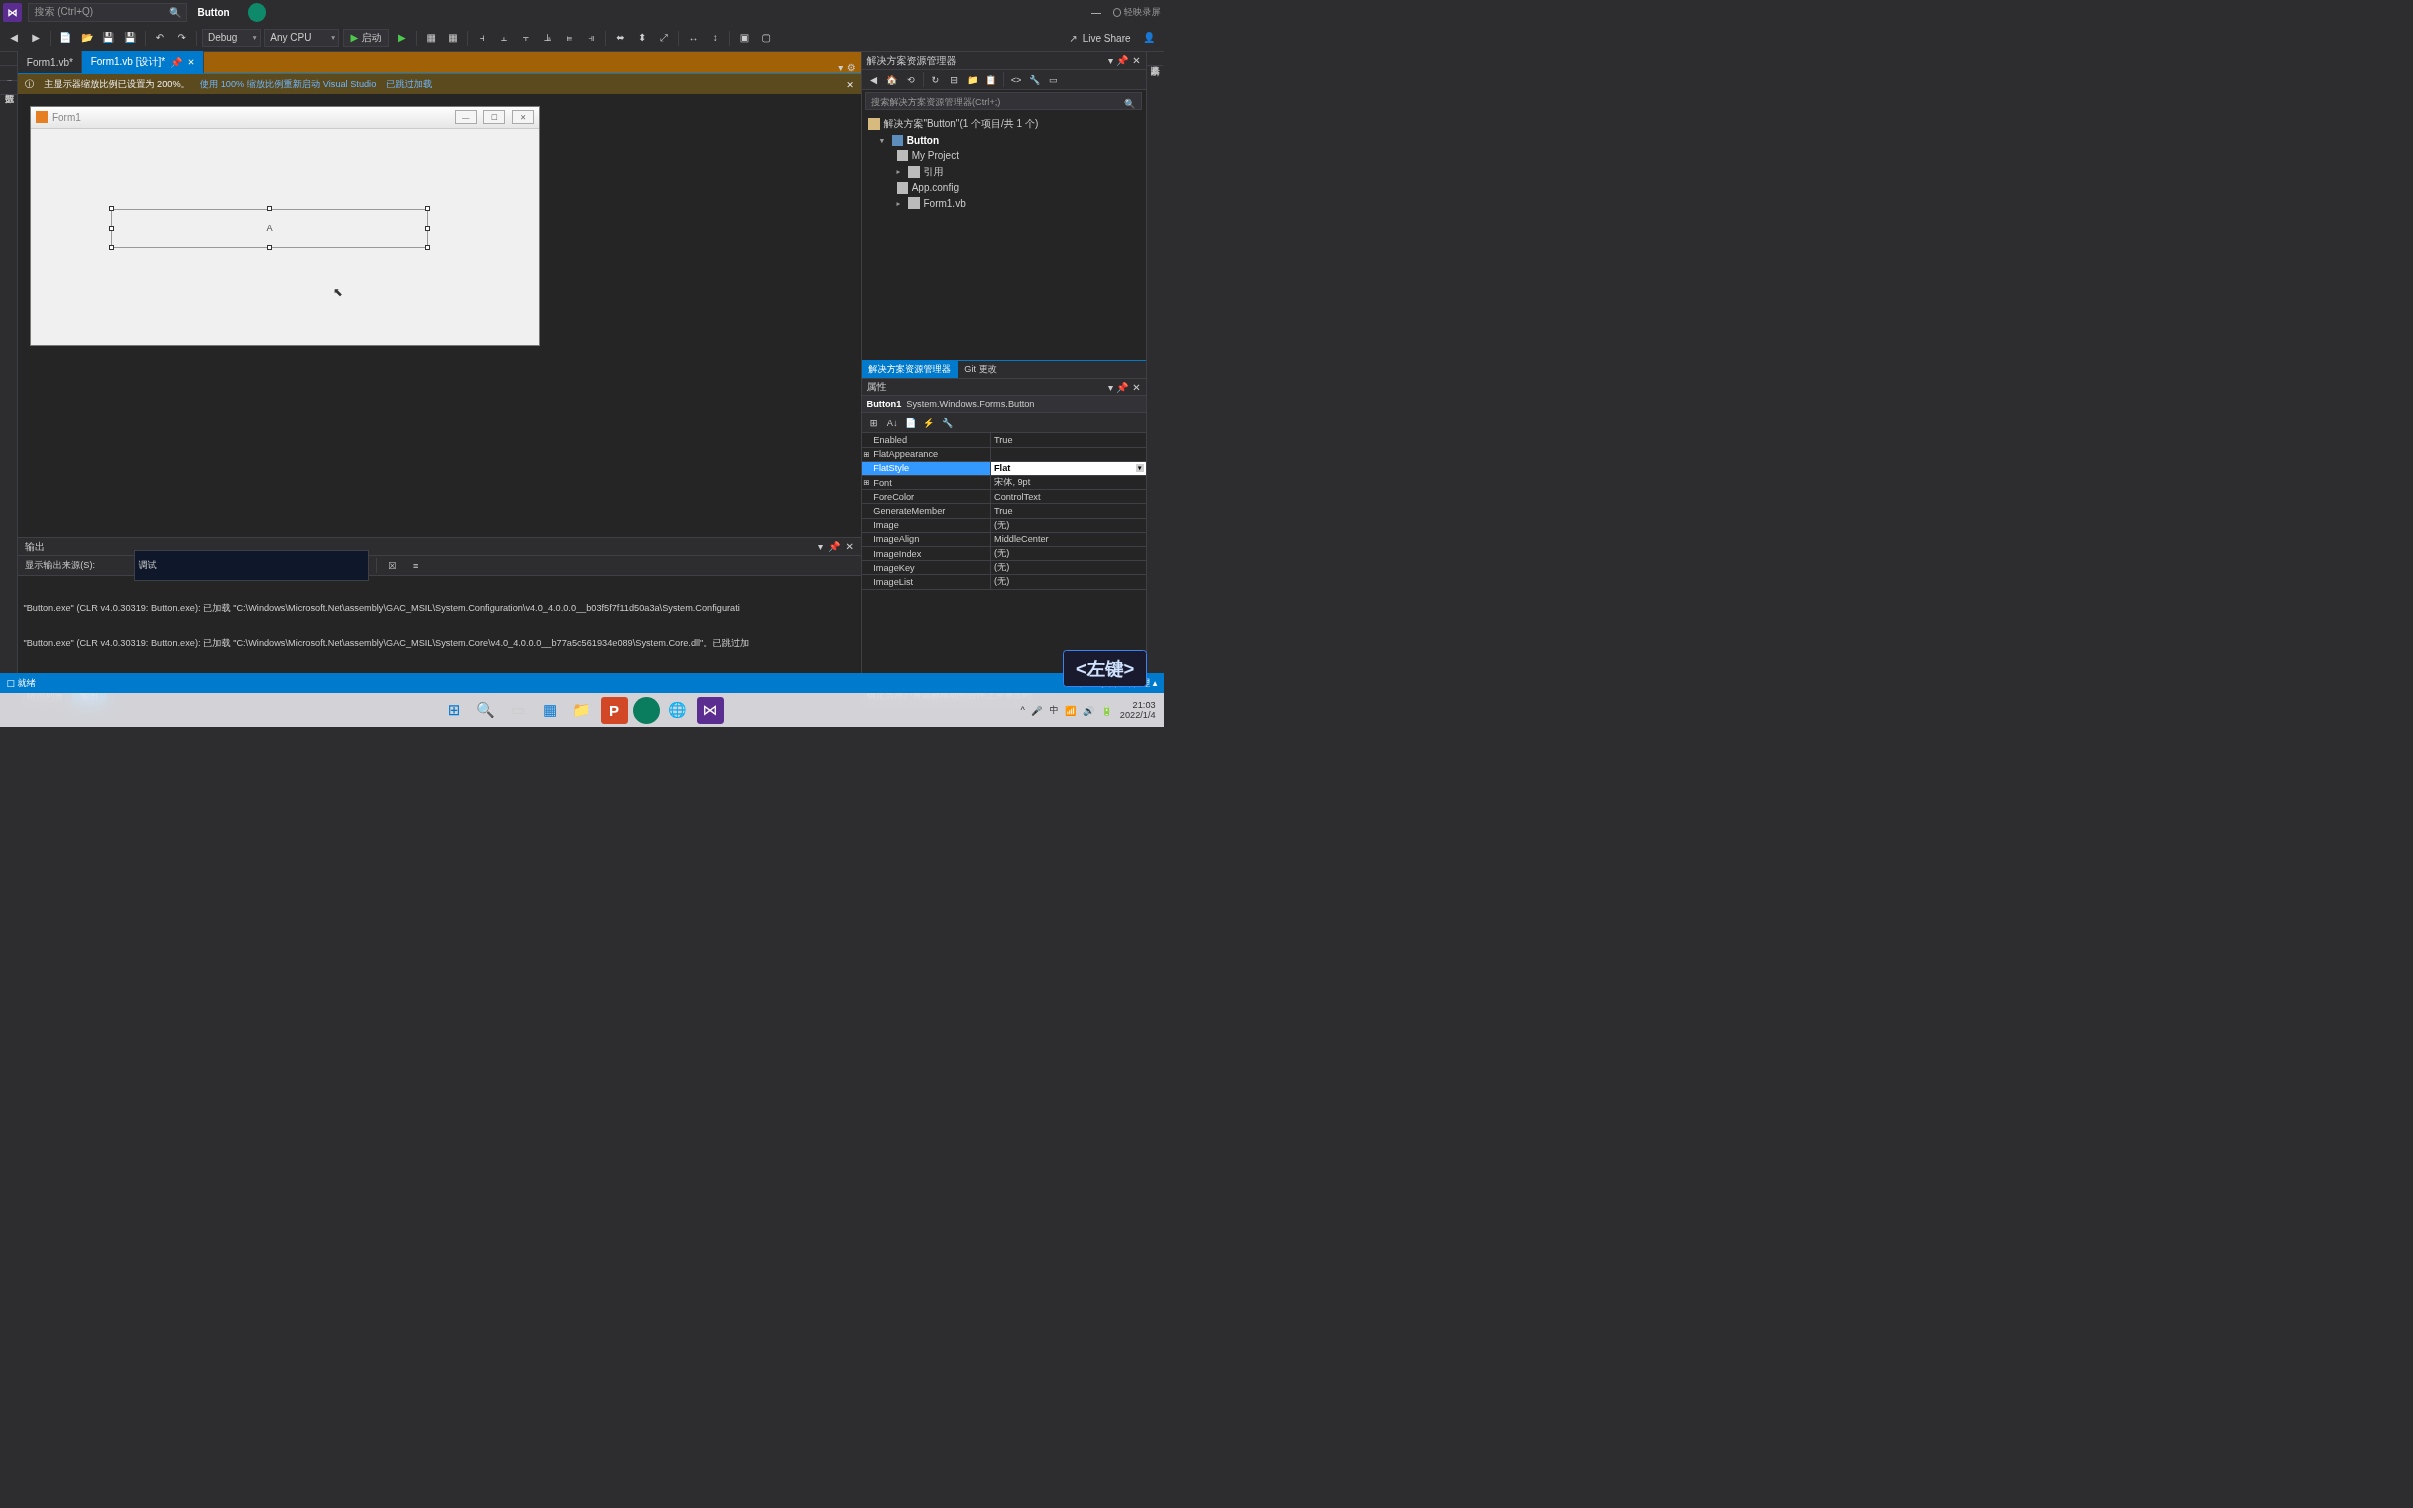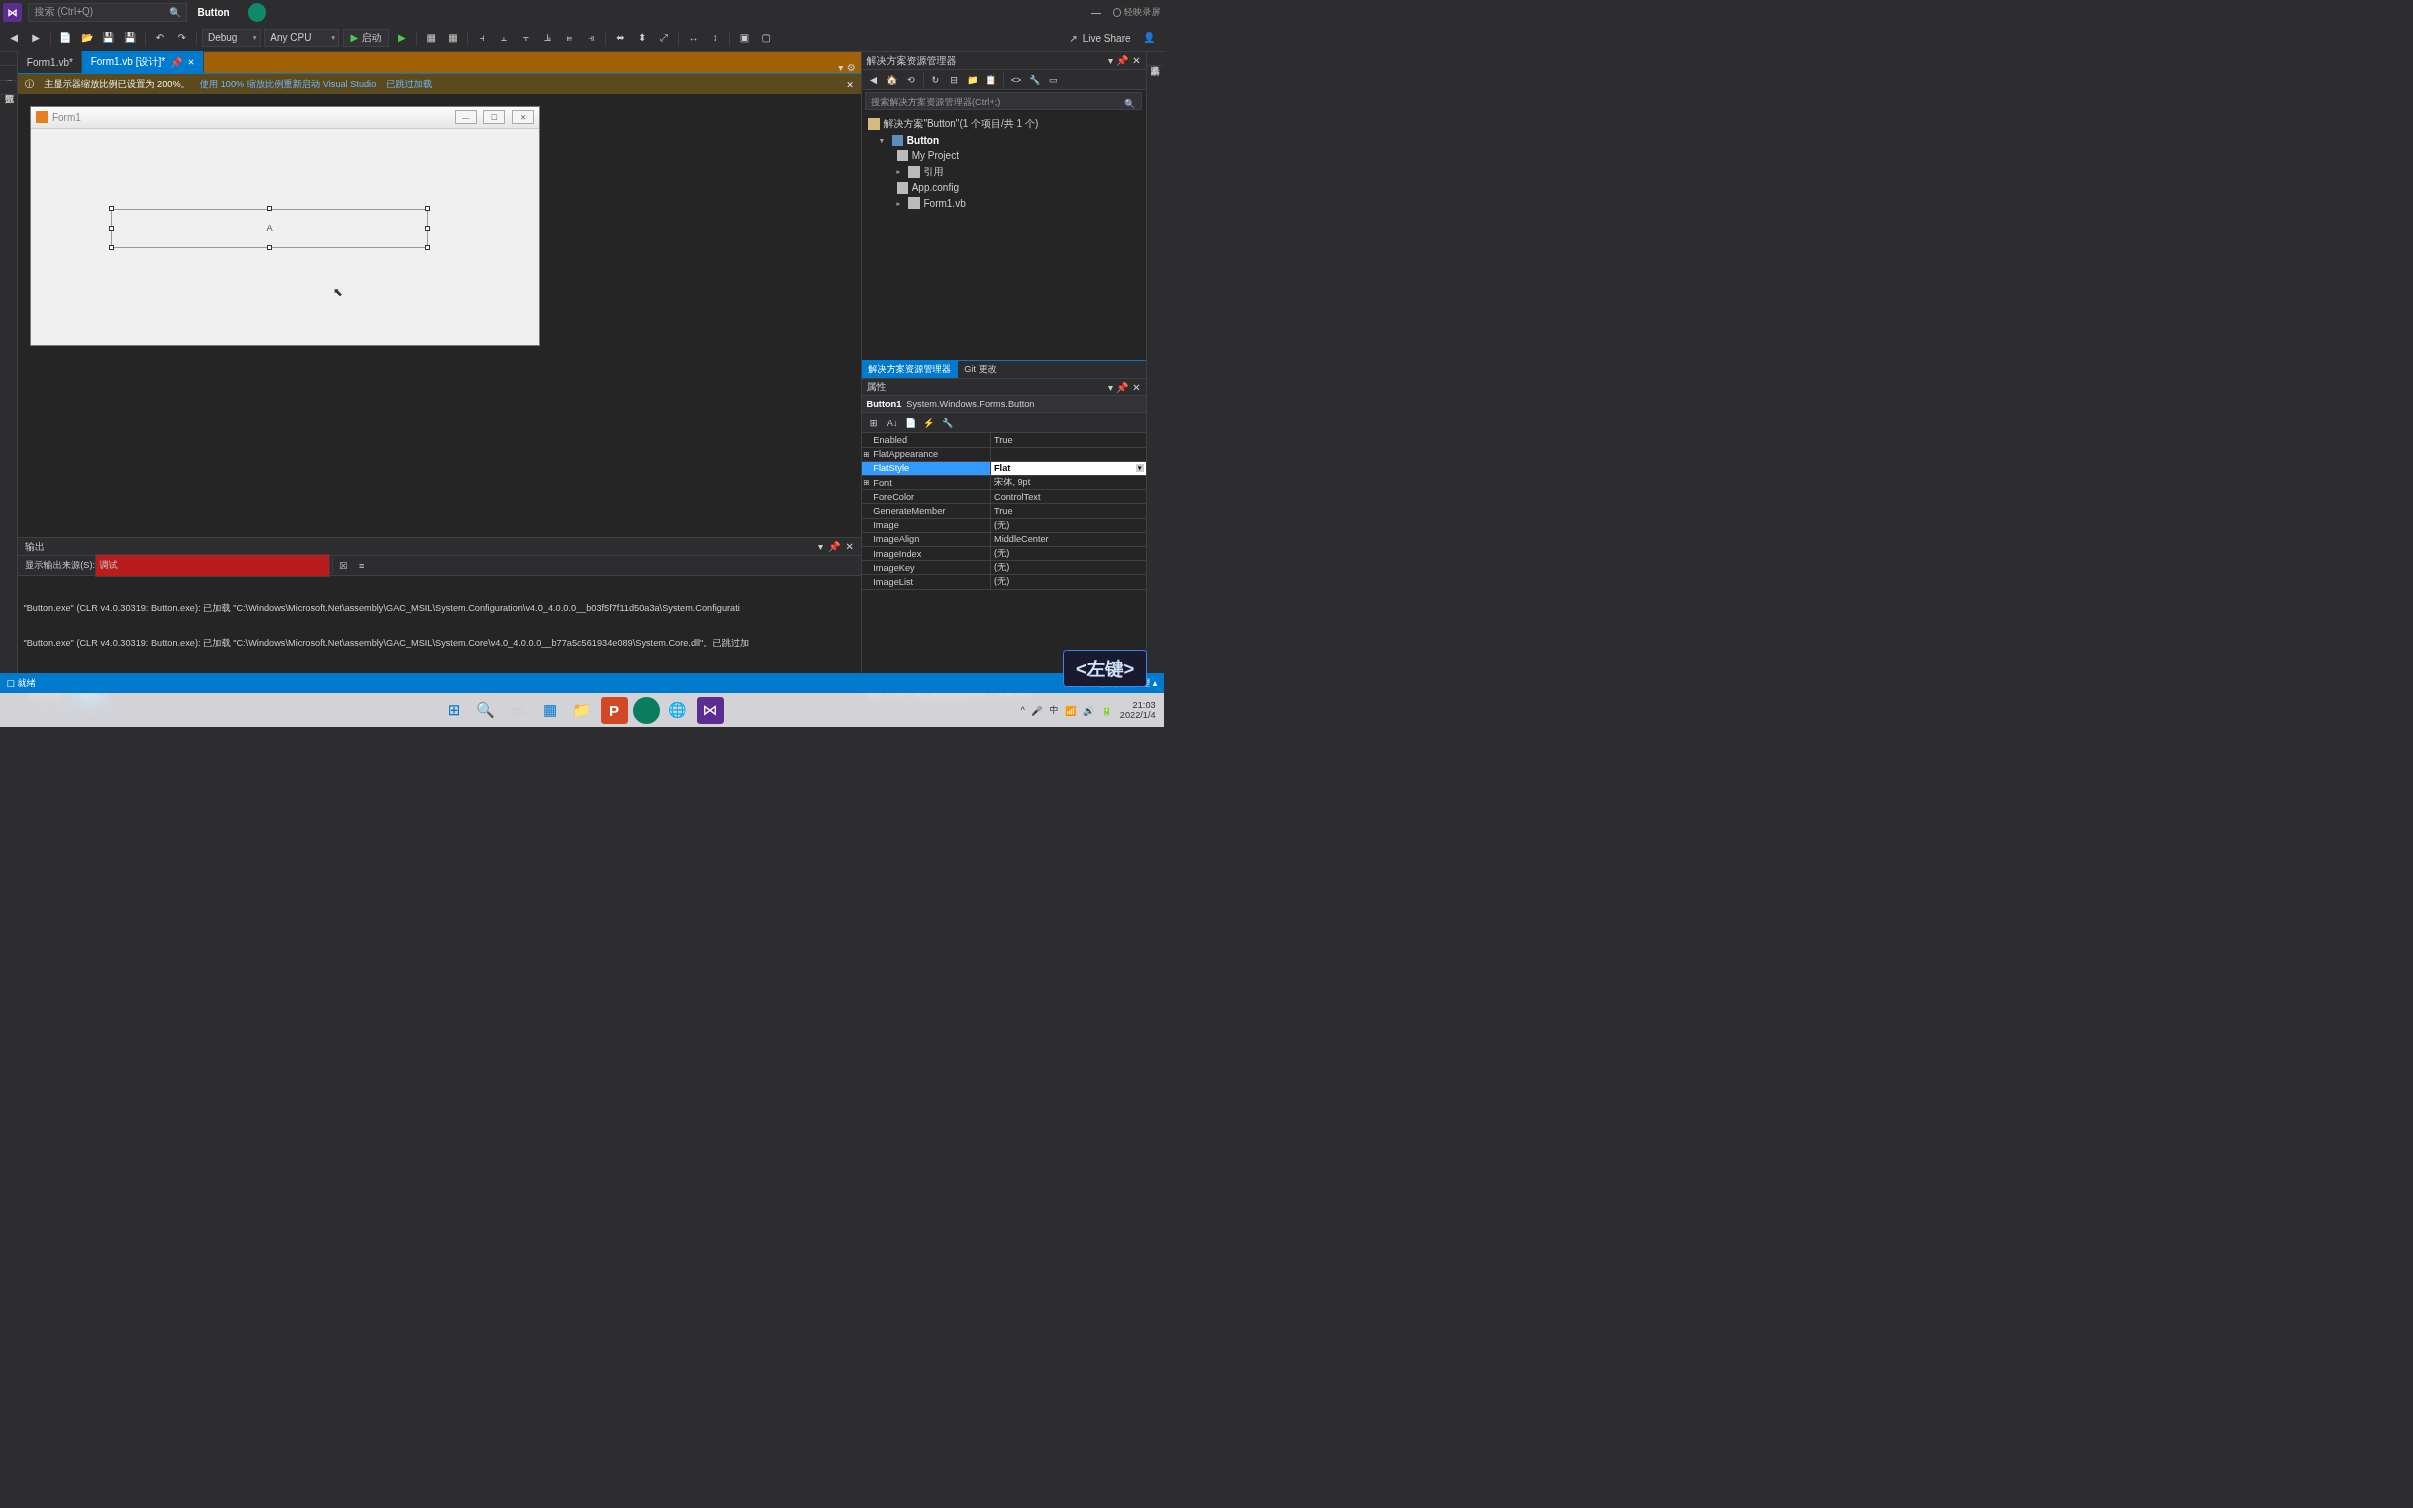--- a/index.html
+++ b/index.html
@@ -57,22 +57,22 @@
 .form-title .wbtns { margin-left: auto; display: flex; gap: 6.7px; }
 .form-title .wb { width: 22px; height: 13.4px; border: 0.8px solid #aaa; display: flex; align-items: center; justify-content: center; font-size: 7.5px; color: #666; background: #f5f5f5; }
 .form-body { position: relative; height: calc(100% - 22px); background: #f0f0f0; }
 .handle { position: absolute; width: 5px; height: 5px; background: #fff; border: 0.8px solid #333; }
 .btn-ctl { position: absolute; left: 80px; top: 80px; width: 317px; height: 39px; border: 0.8px solid #999; background: #f0f0f0; display: flex; align-items: center; justify-content: center; color: #444; font-size: 9.2px; }
 
 
 .output-panel { height: 168px; border-top: 0.8px solid #3f3f46; background: #252526; display: flex; flex-direction: column; }
 .panel-title { height: 18.4px; background: #2d2d30; border-bottom: 0.8px solid #3f3f46; padding: 0 6.7px; display: flex; align-items: center; color: #ccc; }
 .panel-title .ico-row { margin-left: auto; display: flex; gap: 5px; }
-.output-toolbar { height: 20px; background: #2d2d30; border-bottom: 0.8px solid #3f3f46; display: flex; align-items: center; padding: 0 6.7px; font-size: 9.2px; }
-.out-combo { width: 235px; height: 23px; background: #b91c1c; border: 0.8px solid #3f3f46; padding: 0 3.4px; display: flex; align-items: center; color: #ccc; }
+.output-toolbar { height: 20px; background: #2d2d30; border-bottom: 0.8px solid #3f3f46; display: flex; align-items: center; padding: 0 6.7px; gap: 5px; font-size: 9.2px; }
+.out-combo { width: 235px; height: 31px; background: #0f172a; border: 0.8px solid #3f3f46; padding: 0 3.4px; display: flex; align-items: center; color: #ccc; margin-left: 34px; }
 .output-text { flex: 1; overflow: auto; padding: 3.4px 5px; font-family: Consolas, monospace; font-size: 9.2px; color: #ccc; white-space: pre; }
 .output-text div { white-space: pre; }
 .bottom-tabs { height: 18.4px; background: #2d2d30; border-top: 0.8px solid #3f3f46; display: flex; }
 .btab { padding: 0 8.4px; display: flex; align-items: center; color: #ccc; font-size: 9.2px; }
 .btab.active { background: #007acc; color: #fff; }
 
 
 .right-col { width: 285px; background: #252526; border-left: 0.8px solid #3f3f46; display: flex; flex-direction: column; }
 .right-rail { width: 18.4px; background: #2d2d30; border-left: 0.8px solid #3f3f46; }
 .rpanel-hdr { height: 18.4px; background: #2d2d30; padding: 0 5px; display: flex; align-items: center; color: #ccc; border-bottom: 0.8px solid #3f3f46; }

